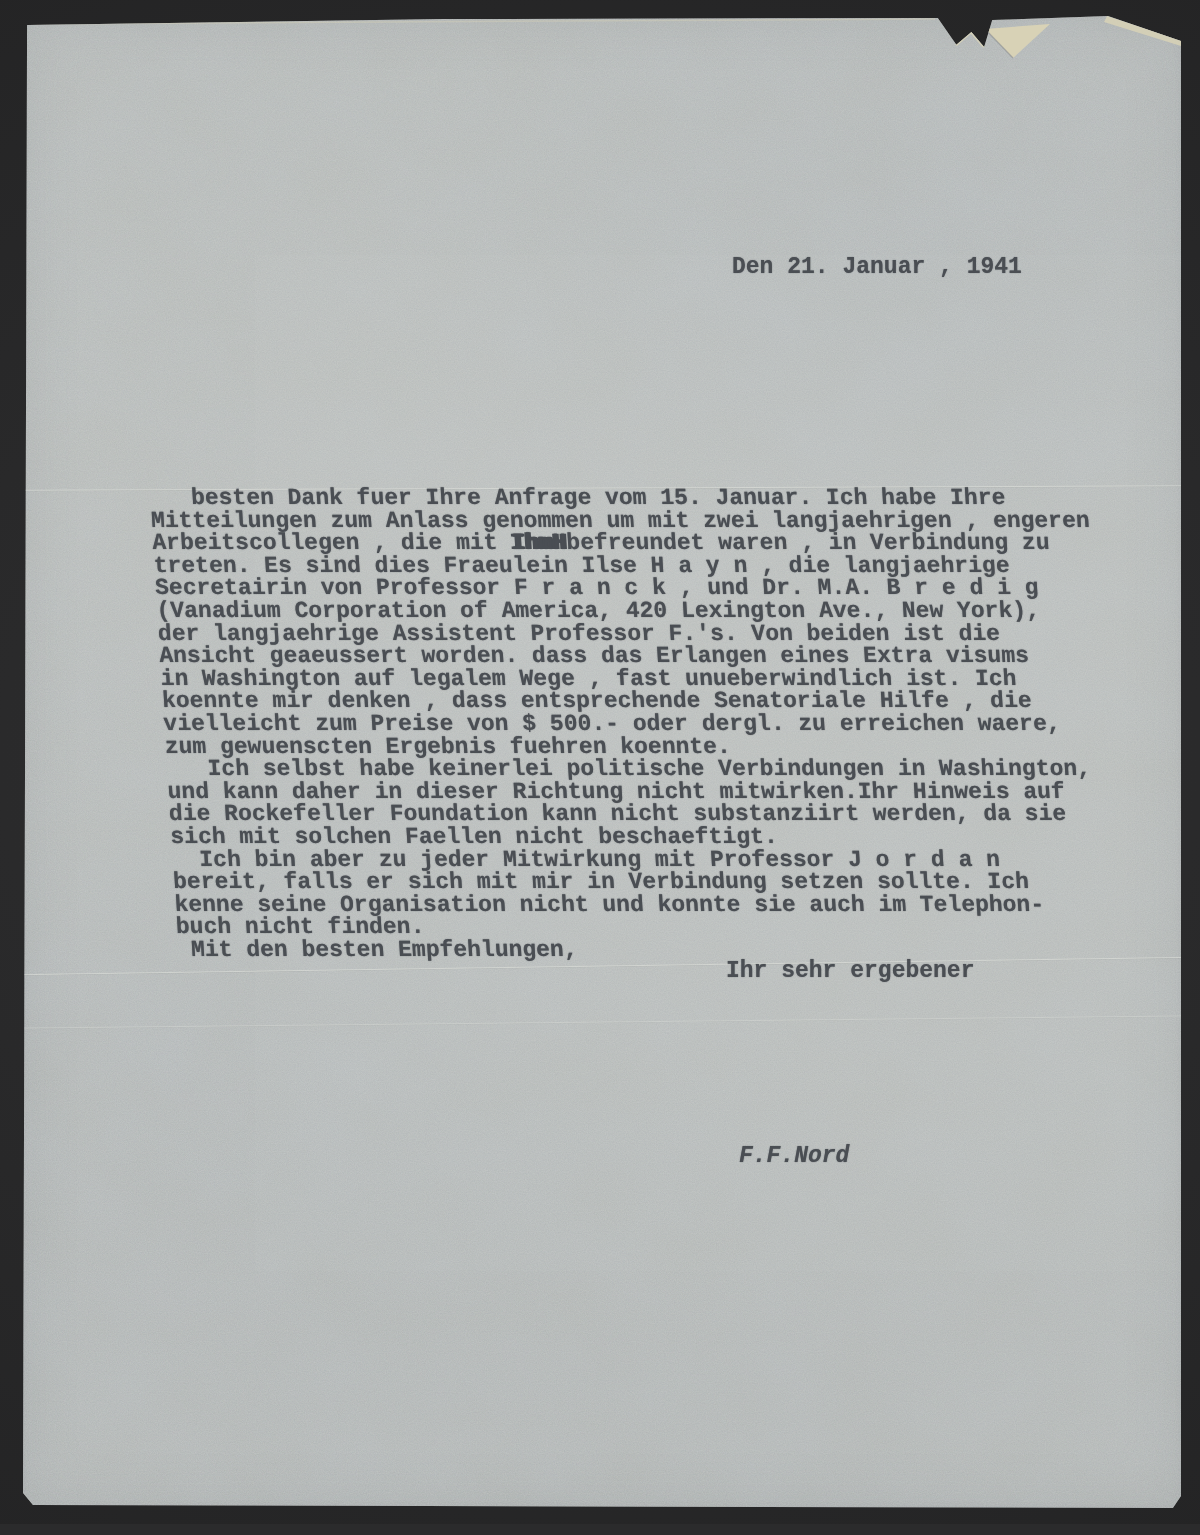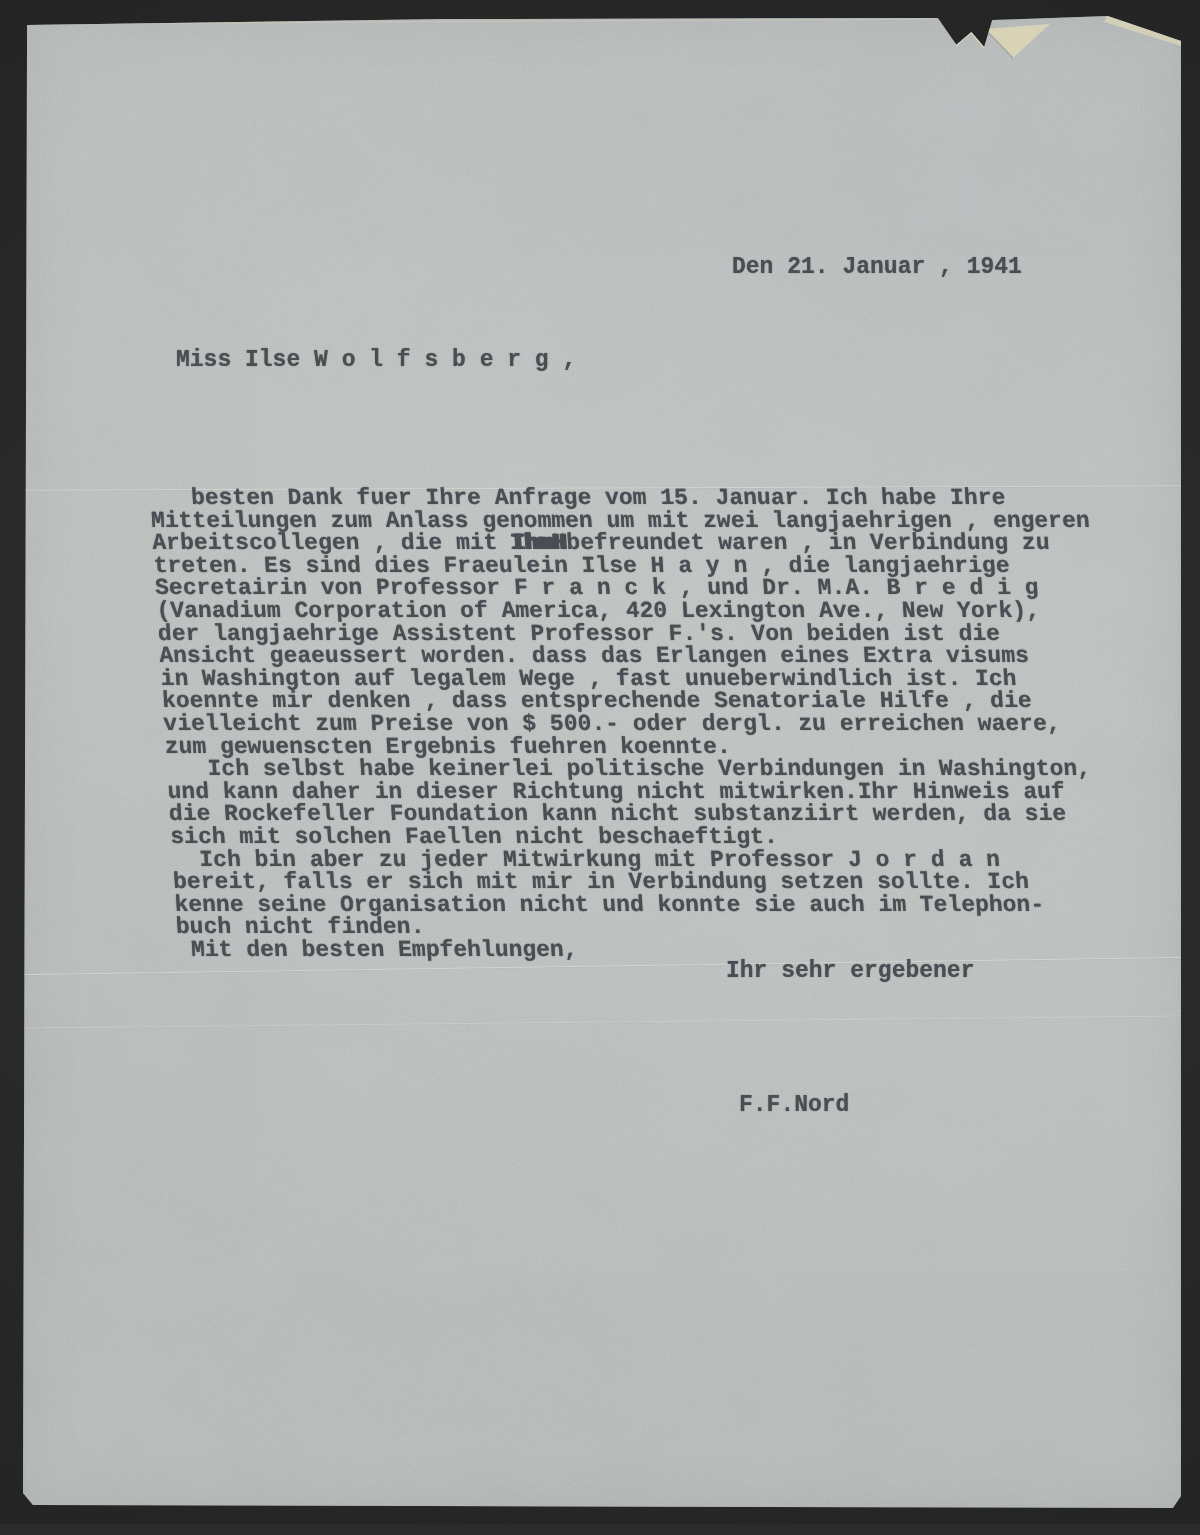--- a/index.html
+++ b/index.html
@@ -72,21 +72,21 @@
     color: var(--ink, #3e4248);
     white-space: pre;
     text-shadow: 0 0 1.2px rgba(62,66,72,0.75);
     opacity: 0.9;
   }
   .date      { top: 241px; left: 709px; }
   .address   { top: 334px; left: 153px; line-height: 23.4px; }
   .salutation{ top: 427px; left: 134px; }
   .body      { top: 472px; left: 126px; transform: skewX(3.5deg); transform-origin: 0 0; }
   .closing   { top: 945px; left: 659px; margin-left: 44px; }
-  .signature { top: 1079px; left: 716px; }
+  .signature { top: 1130px; left: 716px; font-style: italic; }
   .overstrike {
     text-shadow:
       -1.6px 0 currentColor,
        1.6px 0 currentColor,
        0 0 1.2px currentColor;
   }
 </style>
 </head>
 <body>
 
@@ -119,19 +119,19 @@
 
     <svg class="edge-details" xmlns="http://www.w3.org/2000/svg" viewBox="0 0 1158 1493" preserveAspectRatio="none">
       <line x1="8" y1="9" x2="912" y2="4" style="stroke:var(--fold-cream,#d8d2b6);stroke-width:1.5;opacity:0.4"></line>
       <polyline points="933,30 948,17 961,32" style="fill:none;stroke:var(--fold-cream,#d8d2b6);stroke-width:2.5;opacity:0.85"></polyline>
       <polygon points="962,14 1027,9 990,43" style="fill:var(--fold-cream,#d8d2b6)"></polygon>
       <line x1="962" y1="14" x2="990" y2="43" style="stroke:#7e8289;stroke-width:1.2;opacity:0.5"></line>
       <polygon points="1084,1 1158,25 1158,31 1081,7" style="fill:var(--fold-cream,#d8d2b6);opacity:0.85"></polygon>
     </svg>
 
     <div class="text date">Den 21. Januar , 1941</div>
-    <div class="text address"><div class="line"><span>Miss Ilse W o l f s b e r g ,</span></div></div>
+    <div class="text address"></div>
     <div class="text body"><div class="line"><span>   besten Dank fuer Ihre Anfrage vom 15. Januar. Ich habe Ihre</span></div><div class="line"><span>Mitteilungen zum Anlass genommen um mit zwei langjaehrigen , engeren</span></div><div class="line"><span>Arbeitscollegen , die mit </span><span class="overstrike">IhmH</span><span>befreundet waren , in Verbindung zu</span></div><div class="line"><span>treten. Es sind dies Fraeulein Ilse H a y n , die langjaehrige</span></div><div class="line"><span>Secretairin von Professor F r a n c k , und Dr. M.A. B r e d i g</span></div><div class="line"><span>(Vanadium Corporation of America, 420 Lexington Ave., New York),</span></div><div class="line"><span>der langjaehrige Assistent Professor F.'s. Von beiden ist die</span></div><div class="line"><span>Ansicht geaeussert worden. dass das Erlangen eines Extra visums</span></div><div class="line"><span>in Washington auf legalem Wege , fast unueberwindlich ist. Ich</span></div><div class="line"><span>koennte mir denken , dass entsprechende Senatoriale Hilfe , die</span></div><div class="line"><span>vielleicht zum Preise von $ 500.- oder dergl. zu erreichen waere,</span></div><div class="line"><span>zum gewuenscten Ergebnis fuehren koennte.</span></div><div class="line"><span>   Ich selbst habe keinerlei politische Verbindungen in Washington,</span></div><div class="line"><span>und kann daher in dieser Richtung nicht mitwirken.Ihr Hinweis auf</span></div><div class="line"><span>die Rockefeller Foundation kann nicht substanziirt werden, da sie</span></div><div class="line"><span>sich mit solchen Faellen nicht beschaeftigt.</span></div><div class="line"><span>  Ich bin aber zu jeder Mitwirkung mit Professor J o r d a n</span></div><div class="line"><span>bereit, falls er sich mit mir in Verbindung setzen sollte. Ich</span></div><div class="line"><span>kenne seine Organisation nicht und konnte sie auch im Telephon-</span></div><div class="line"><span>buch nicht finden.</span></div><div class="line"><span> Mit den besten Empfehlungen,</span></div></div>
     <div class="text closing">Ihr sehr ergebener</div>
     <div class="text signature">F.F.Nord</div>
 
   </div>
 </div>
 
 </body></html>

